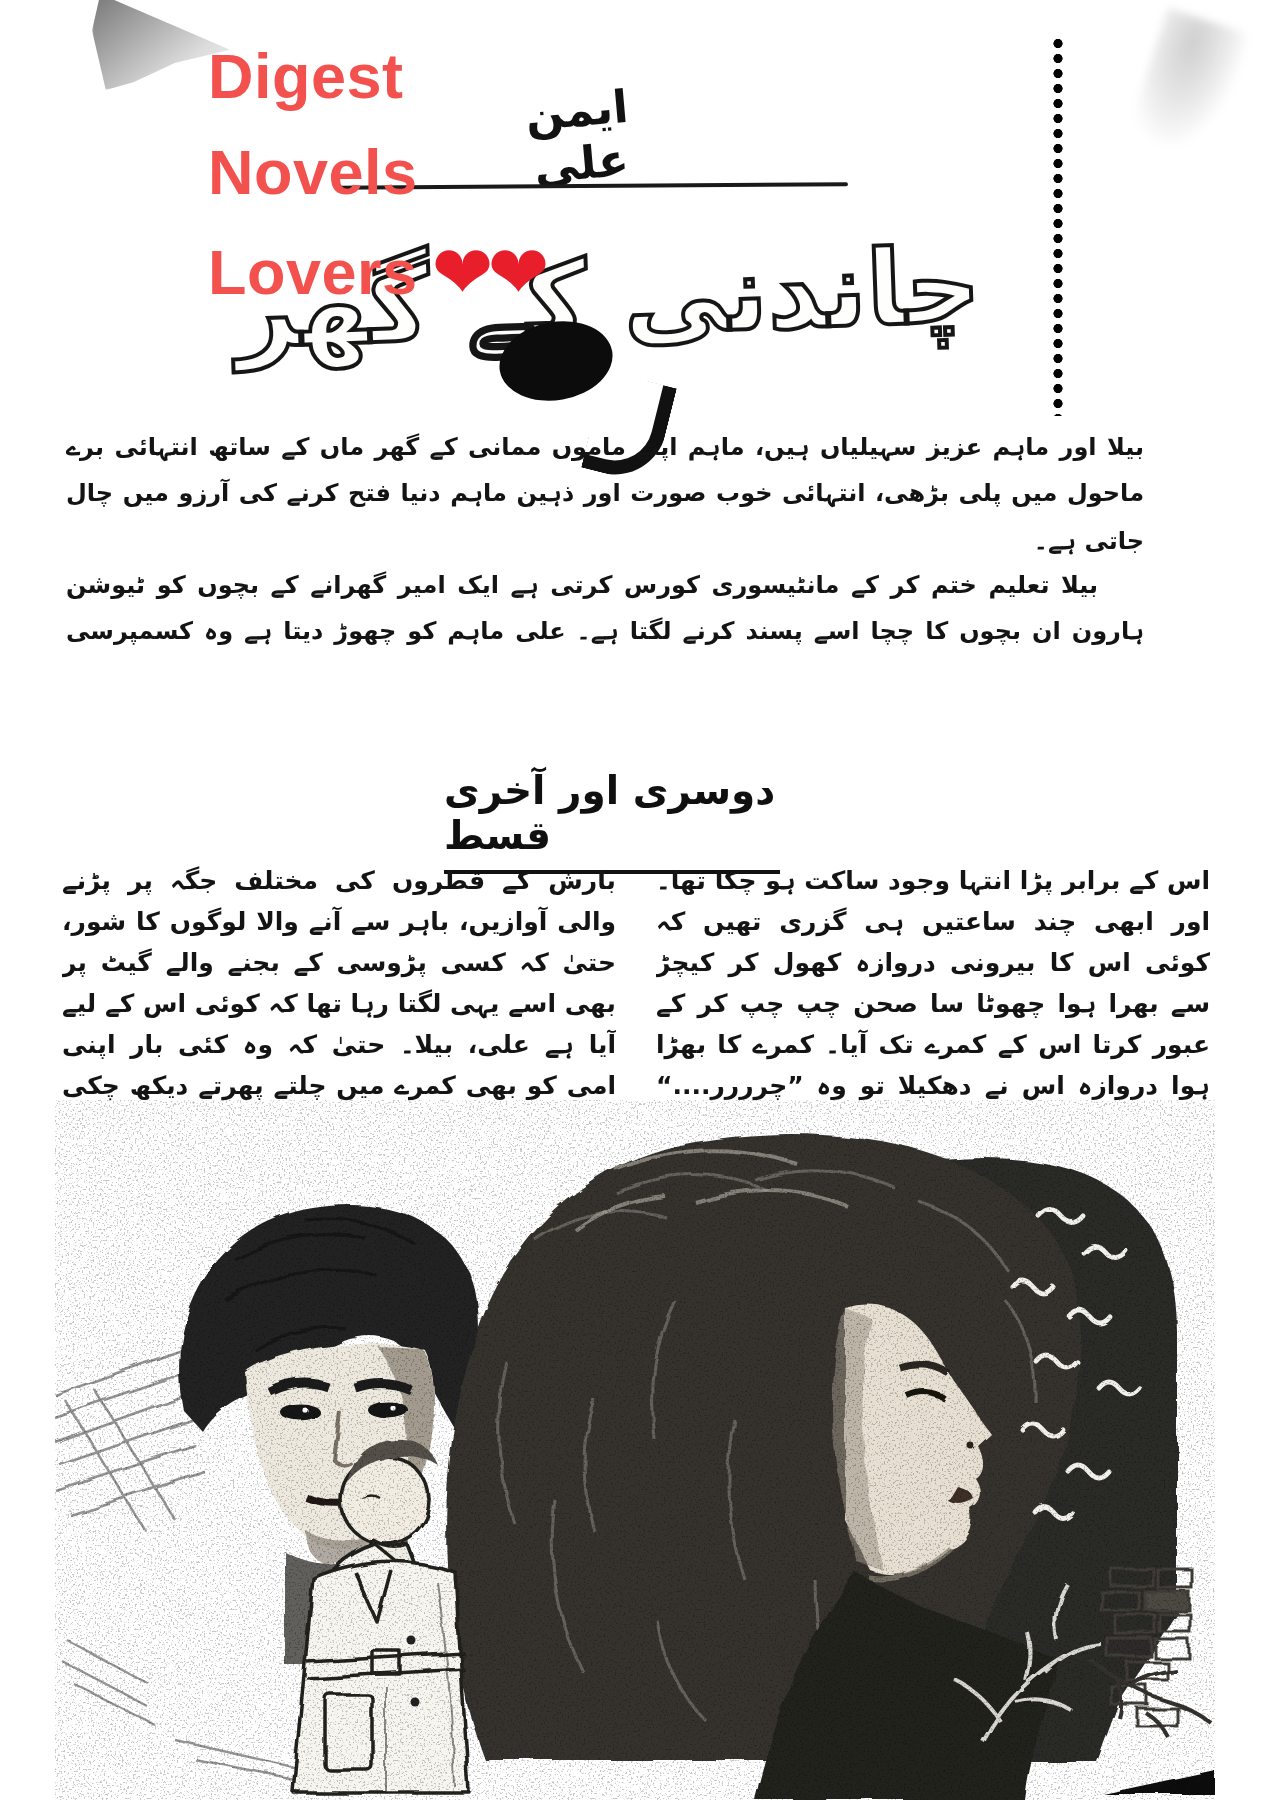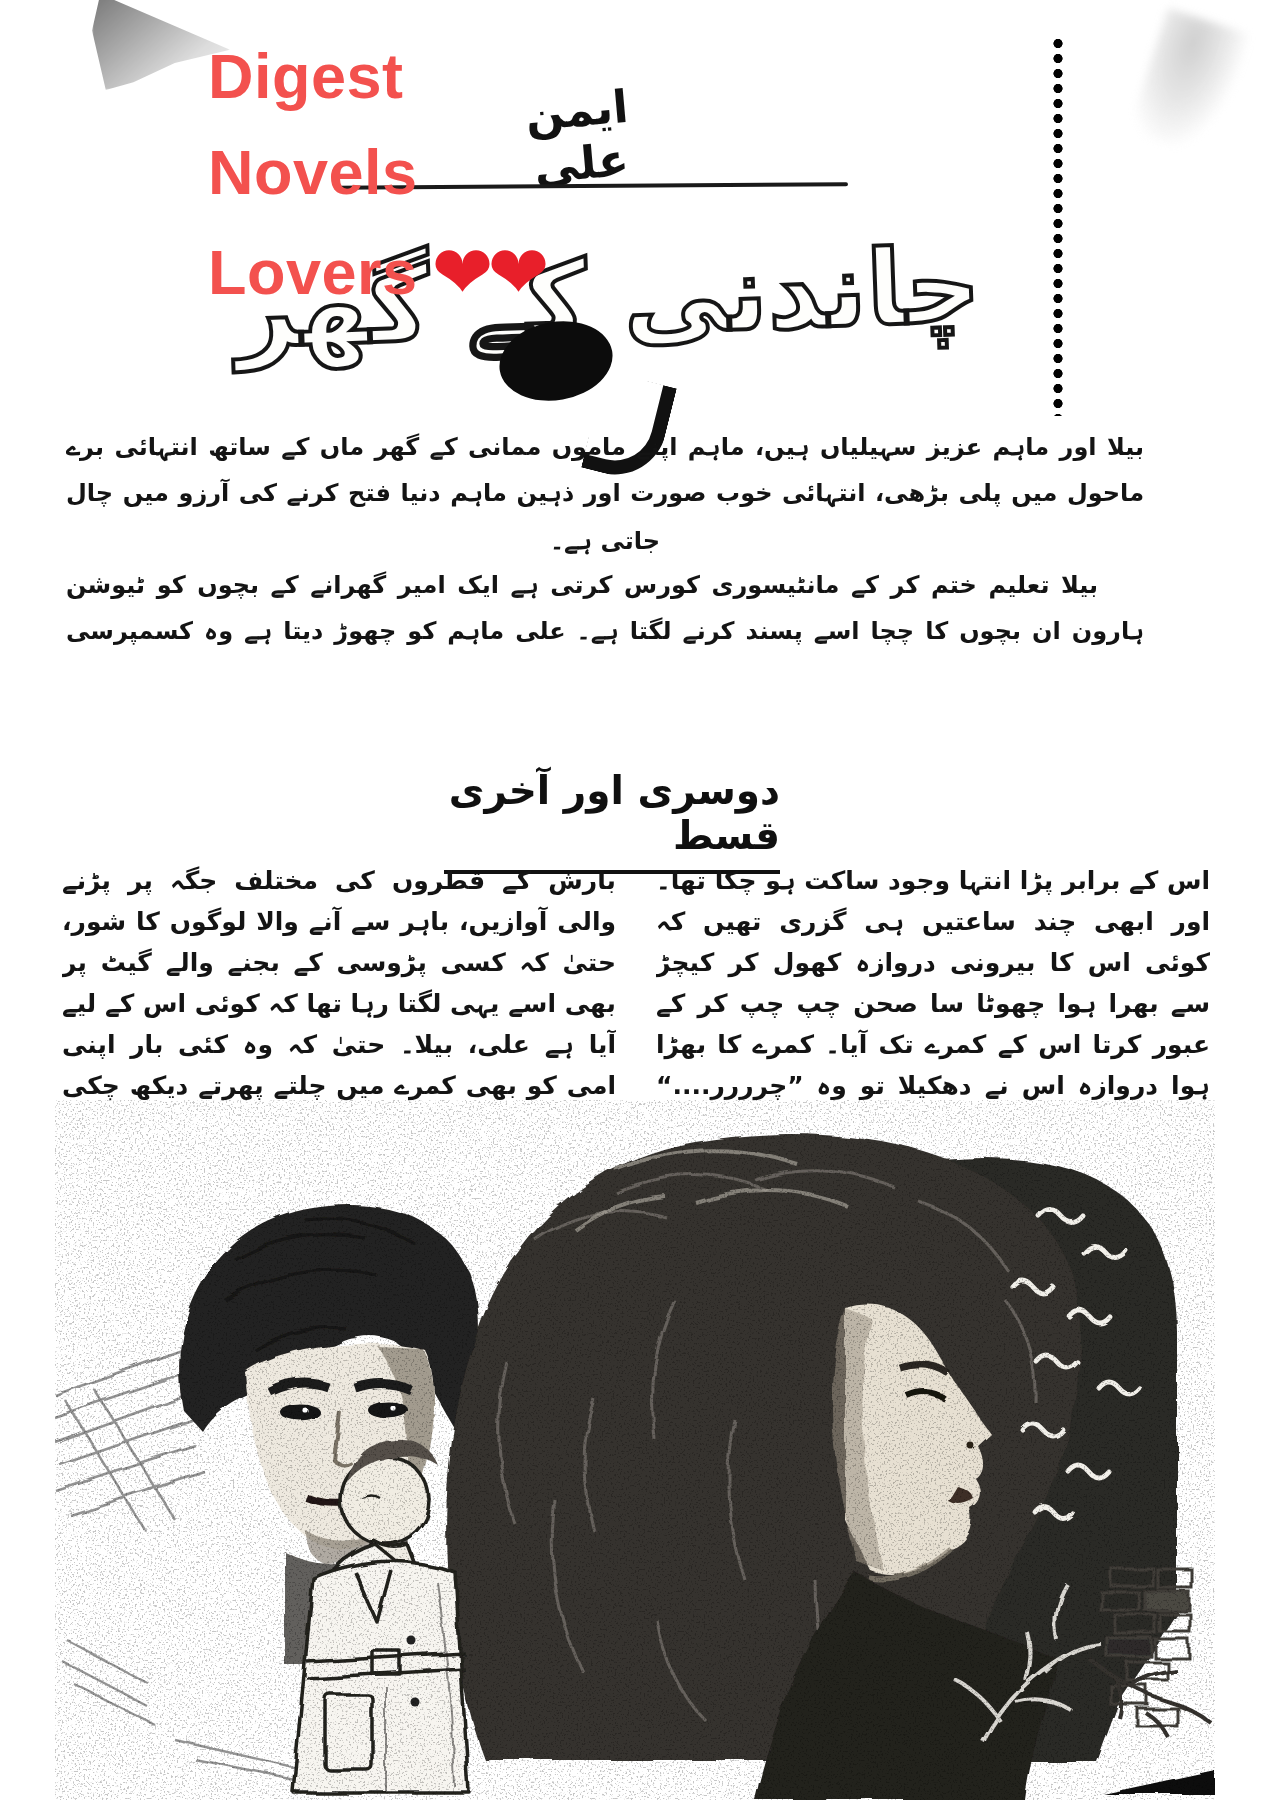--- a/index.html
+++ b/index.html
@@ -43,27 +43,27 @@
   
   .bead-border{position:absolute;left:1052px;top:36px;width:12px;height:380px;
     background-image:radial-gradient(circle at 50% 50%,#000 4.3px,rgba(0,0,0,0) 4.9px);
     background-size:12px 15px;background-repeat:repeat-y;}
 
   
   .urdu{direction:rtl;font-weight:700;color:#141414;}
   .intro-line{position:absolute;left:66px;width:1078px;font-size:24px;line-height:46px;
     text-align:justify;overflow:hidden;}
   .p1{top:424px;height:94px;}
-  .p1tail{top:518px;height:46px;text-align:center;}
+  .p1tail{top:518px;height:46px;text-align:right;}
   .p2{top:562px;height:47px;padding-right:46px;width:1032px;text-align-last:justify;}
   .p3{top:608px;height:47px;text-align-last:justify;}
 
   
   .episode-heading{position:absolute;left:444px;top:768px;width:336px;
-    text-align:right;direction:rtl;font-size:39px;font-weight:bold;color:#101010;
+    text-align:left;direction:rtl;font-size:39px;font-weight:bold;color:#101010;
     padding-bottom:12px;border-bottom:4px solid #111;}
 
   
   .columns{position:absolute;left:62px;top:860px;width:1148px;height:246px;
     display:flex;direction:rtl;gap:40px;overflow:hidden;}
   .col{flex:1;font-size:25px;line-height:41px;text-align:justify;overflow:hidden;}
 
   
   .illustration{position:absolute;left:55px;top:1100px;width:1160px;height:700px;}
 </style>

